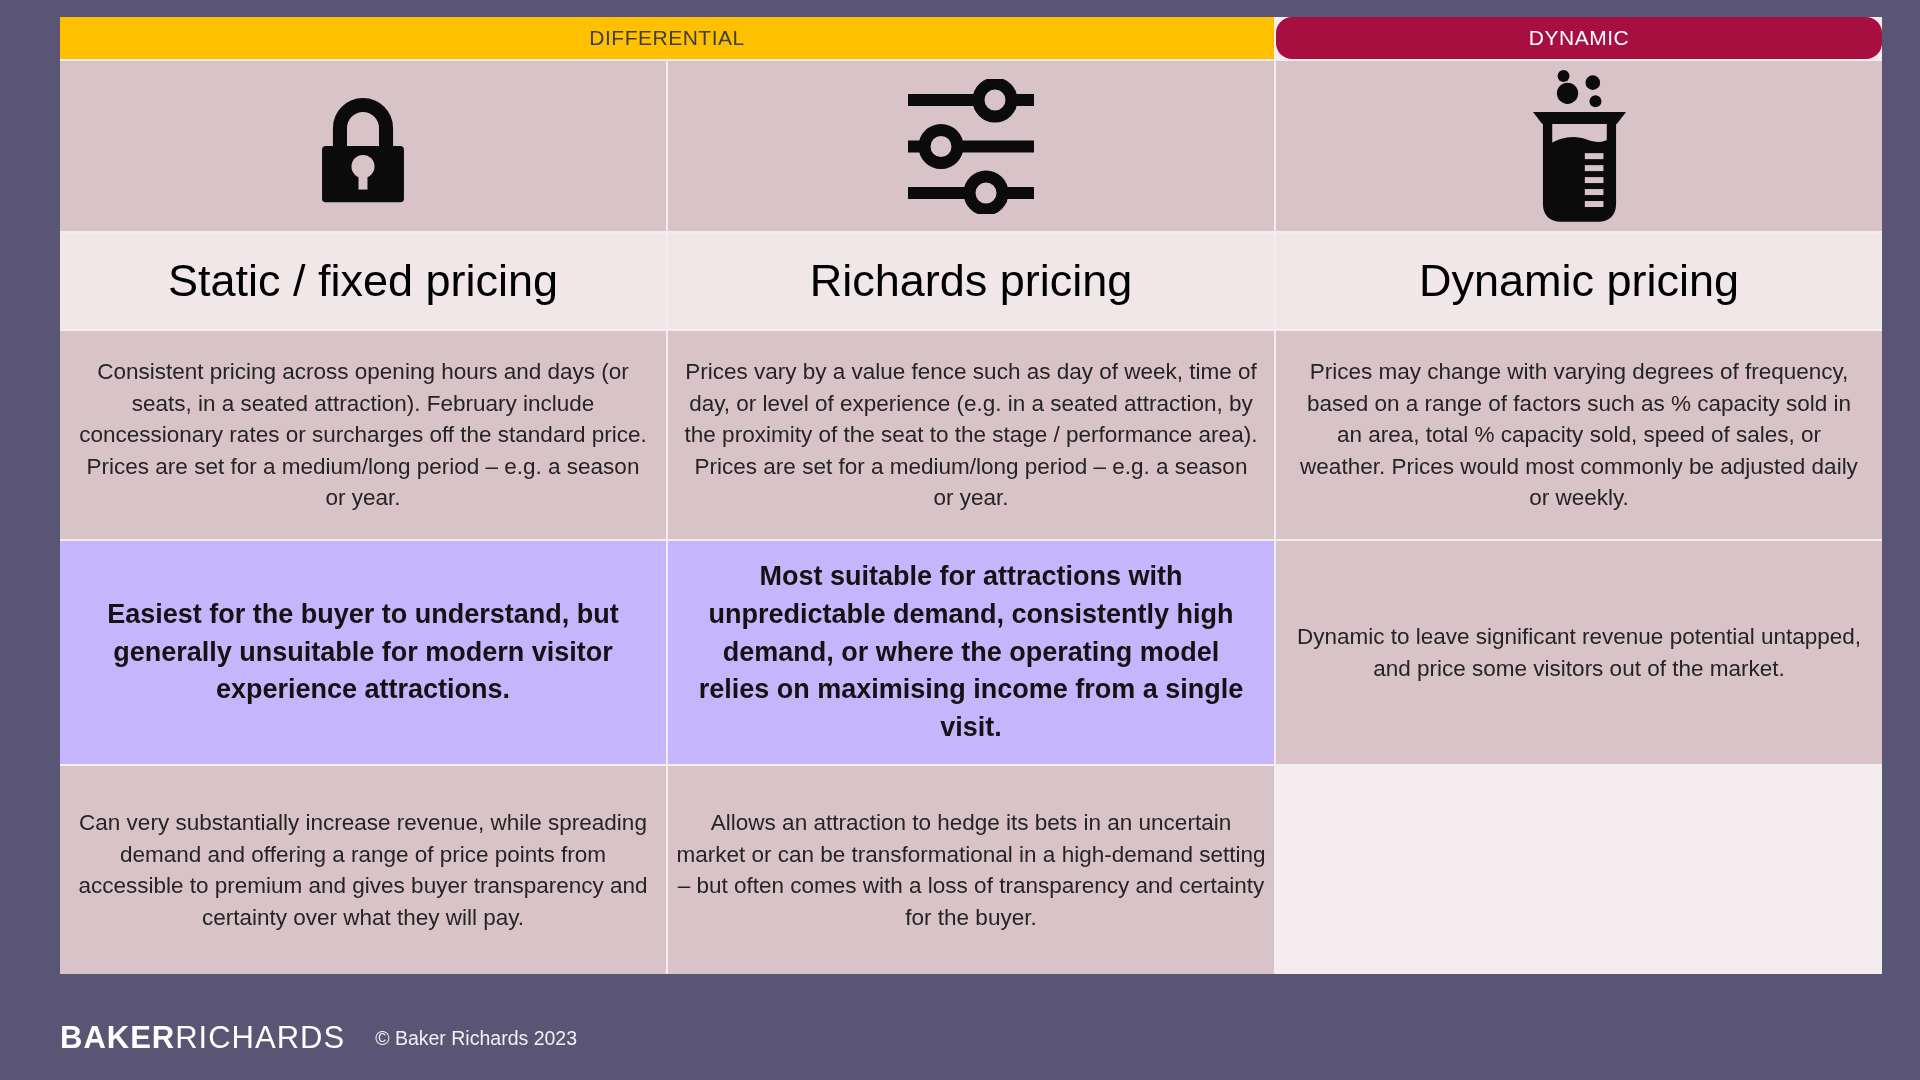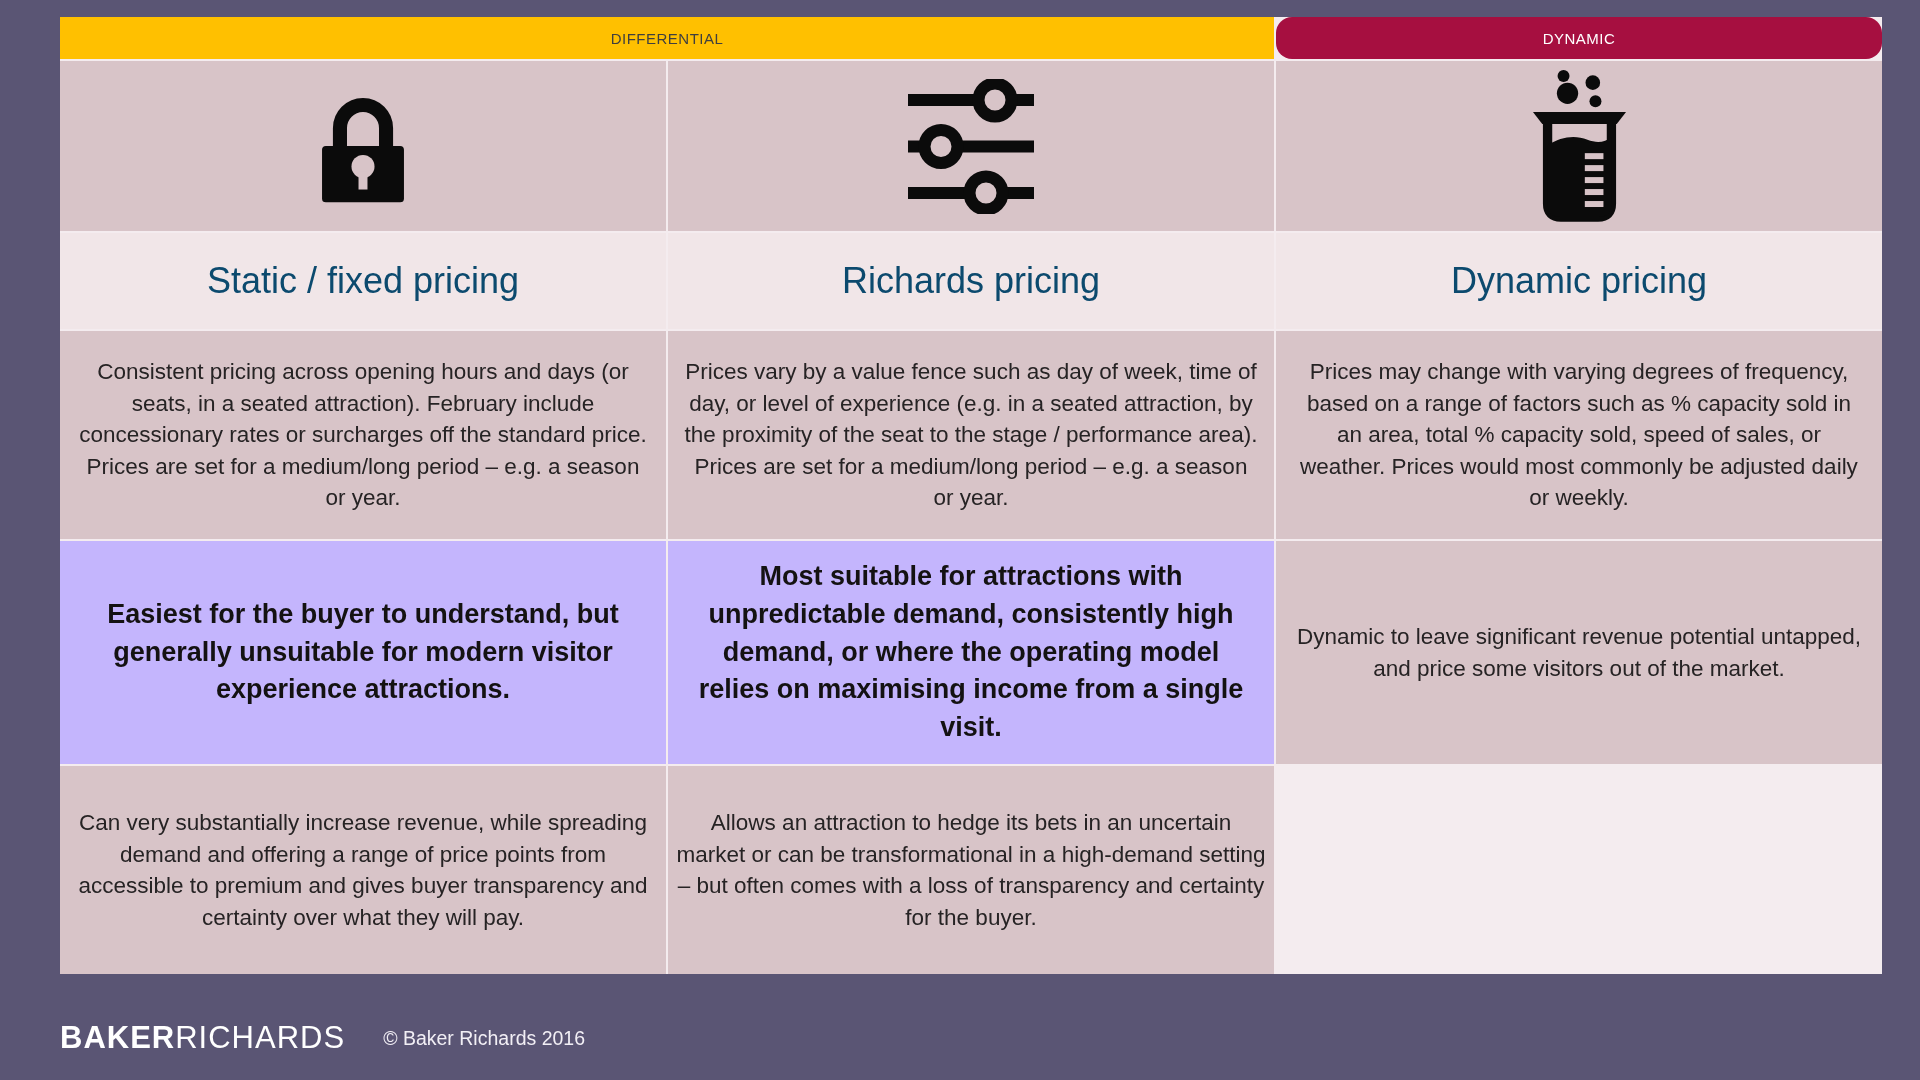--- a/index.html
+++ b/index.html
@@ -12,31 +12,31 @@
   }
   .table{
     position:absolute;left:60px;top:17px;width:1822px;
     display:grid;
     grid-template-columns:repeat(3,1fr);
     grid-template-rows:42px 170px 96px 208px 223px 208px;
     gap:2px;
     background:#F4ECEF; 
   }
   .cell{display:flex;align-items:center;justify-content:center;text-align:center;}
-  .hdr{font-size:15px;letter-spacing:.5px;}
+  .hdr{font-size:21px;letter-spacing:.5px;}
   .hdr-diff{grid-column:1/3;background:#FFC000;color:#3F3F3F;}
   .hdr-dyn{grid-column:3/4;background:#A60F40;color:#FFFFFF;border-radius:16px;}
   .icon-cell{background:#D8C4C8;}
-  .title-cell{background:#F1E6E8;font-size:36px;color:#0c4a6e;}
+  .title-cell{background:#F1E6E8;font-size:45px;color:#000000;}
   .desc-cell{background:#D8C4C8;font-size:22.5px;line-height:1.4;color:#262324;padding:6px 16px;}
   .bold-cell{background:#c4b5fd;font-size:27px;line-height:1.4;font-weight:700;color:#141212;padding:6px 22px;}
   .impact-cell{background:#D8C4C8;font-size:22.5px;line-height:1.4;color:#262324;padding:6px 8px;}
   .footer{
     position:absolute;left:60px;top:1012px;height:52px;
-    display:flex;align-items:center;color:#FFFFFF;gap:8px;
+    display:flex;align-items:center;color:#FFFFFF;
   }
   .logo{font-size:31px;letter-spacing:1px;}
   .logo b{font-weight:700;}
   .logo span{font-weight:400;}
   .copyright{font-size:19.5px;margin-left:30px;color:#F2EFF5;}
   svg{display:block;}
 </style>
 </head>
 <body>
 
@@ -110,14 +110,14 @@
   <div class="cell impact-cell">Dynamic to leave significant revenue potential untapped, and price some visitors out of the market.</div>
   <div class="cell impact-cell">Can very substantially increase revenue, while spreading demand and offering a range of price points from accessible to premium and gives buyer transparency and certainty over what they will pay.</div>
   <div class="cell impact-cell">Allows an attraction to hedge its bets in an uncertain market or can be transformational in a high-demand setting – but often comes with a loss of transparency and certainty for the buyer.</div>
 
 </div>
 
 <div class="footer">
   <div class="logo">
     <b>BAKER</b><span>RICHARDS</span>
   </div>
-  <div class="copyright">© Baker Richards 2016</div>
+  <div class="copyright">© Baker Richards 2023</div>
 </div>
 
 </body></html>

